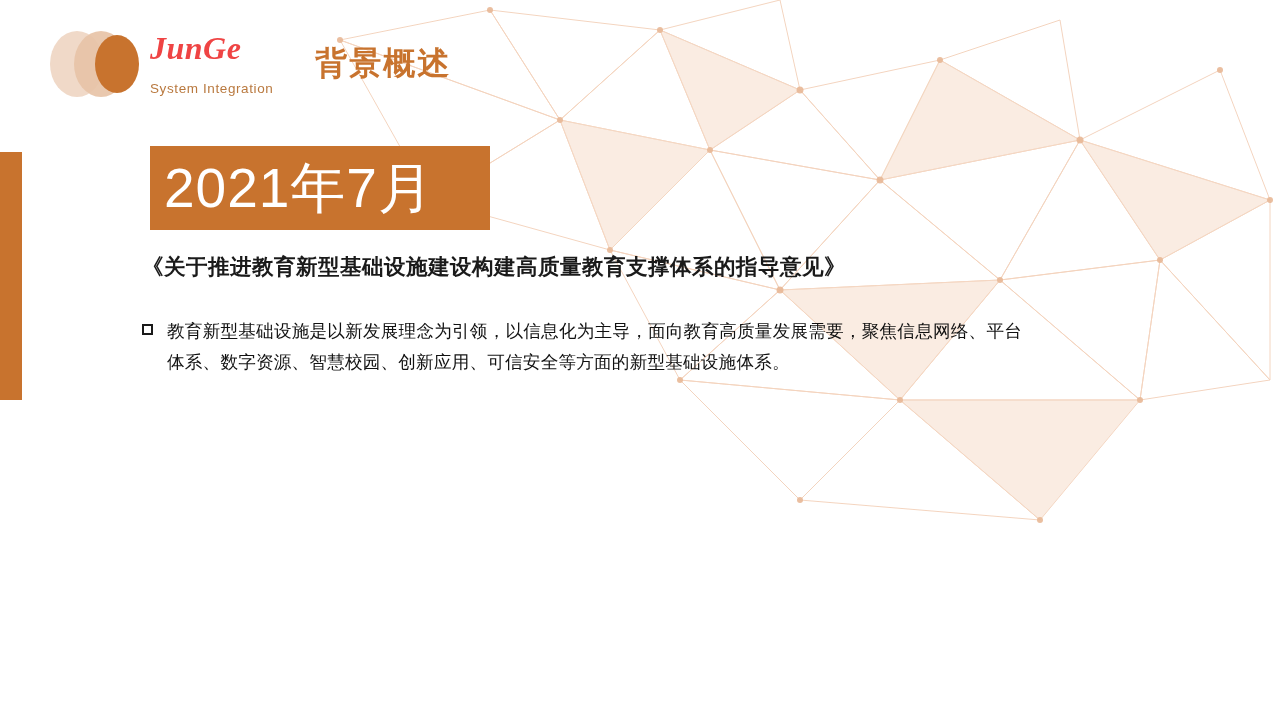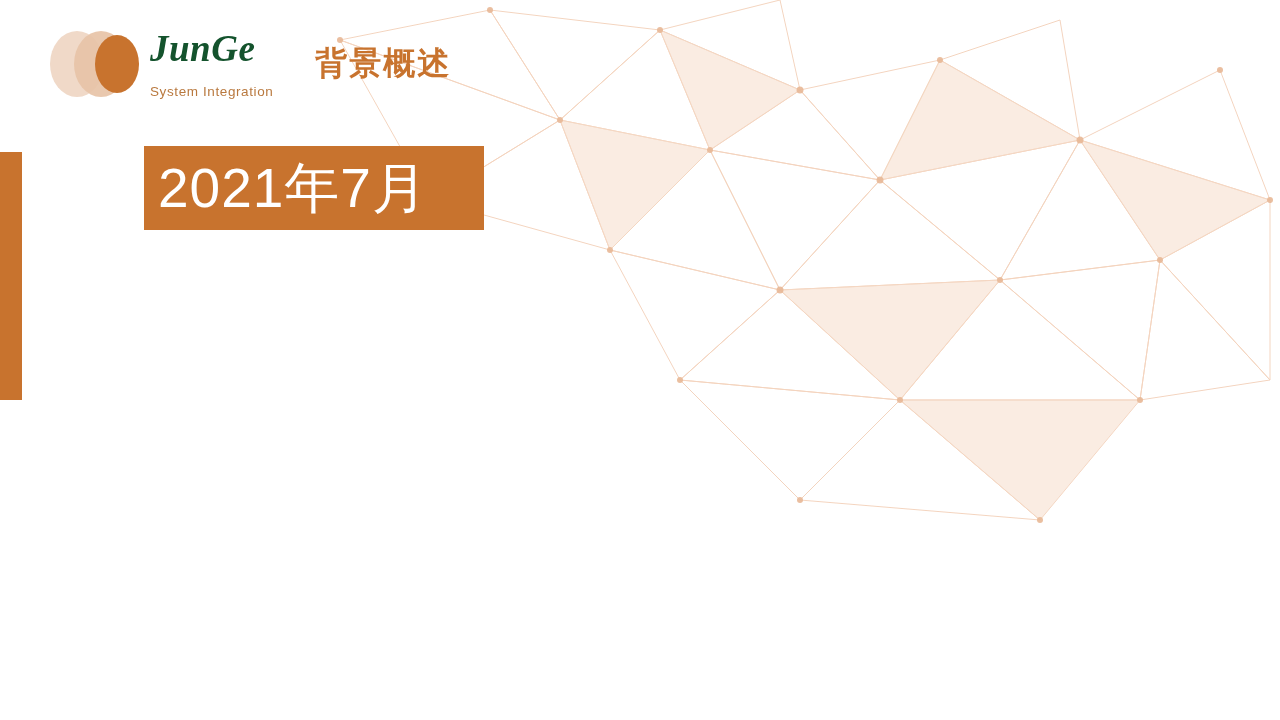--- a/index.html
+++ b/index.html
@@ -77,22 +77,22 @@
     background: #c8732e;
   }
   .logo-text {
     margin-left: 6px;
     line-height: 1;
   }
   .logo-title {
     font-family: "Liberation Serif", "DejaVu Serif", serif;
     font-style: italic;
     font-weight: bold;
-    font-size: 37px;
-    color: #14532d;
+    font-size: 32px;
+    color: #ef4444;
     letter-spacing: .5px;
   }
   .logo-sub {
     margin-top: 18px;
     font-size: 13.5px;
     color: #b9793f;
     letter-spacing: .6px;
     font-family: "Liberation Sans", sans-serif;
   }
   .page-title {
@@ -100,21 +100,21 @@
     font-size: 32px;
     font-weight: bold;
     color: #c8732e;
     letter-spacing: 2px;
     white-space: nowrap;
   }
 
   
   .date-banner {
     position: absolute;
-    left: 144px;
+    left: 150px;
     top: 146px;
     width: 340px;
     height: 84px;
     background: #c8732e;
     display: flex;
     align-items: center;
     padding-left: 14px;
     box-sizing: border-box;
   }
   .date-banner span {
@@ -249,17 +249,22 @@
       <div class="logo-title">JunGe</div>
       <div class="logo-sub">System Integration</div>
     </div>
     <div class="page-title">背景概述</div>
   </div>
 
   <div class="date-banner">
     <span>2021年7月</span>
   </div>
 
+  <div class="doc-title">《关于推进教育新型基础设施建设构建高质量教育支撑体系的指导意见》</div>
 
   <div class="bullets">
+    <div class="bullet-row">
+      <span class="bullet-box"></span>
+      <span class="bullet-text">教育新型基础设施是以新发展理念为引领，以信息化为主导，面向教育高质量发展需要，聚焦信息网络、平台体系、数字资源、智慧校园、创新应用、可信安全等方面的新型基础设施体系。</span>
+    </div>
   </div>
 
 </div>
 
 </body></html>

